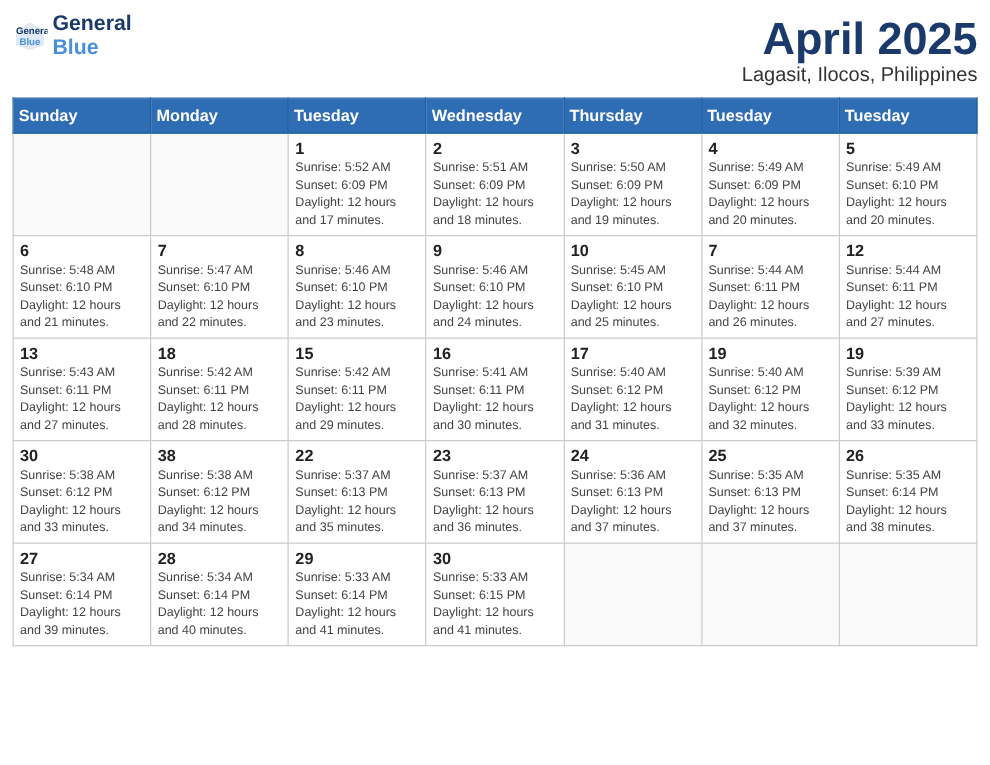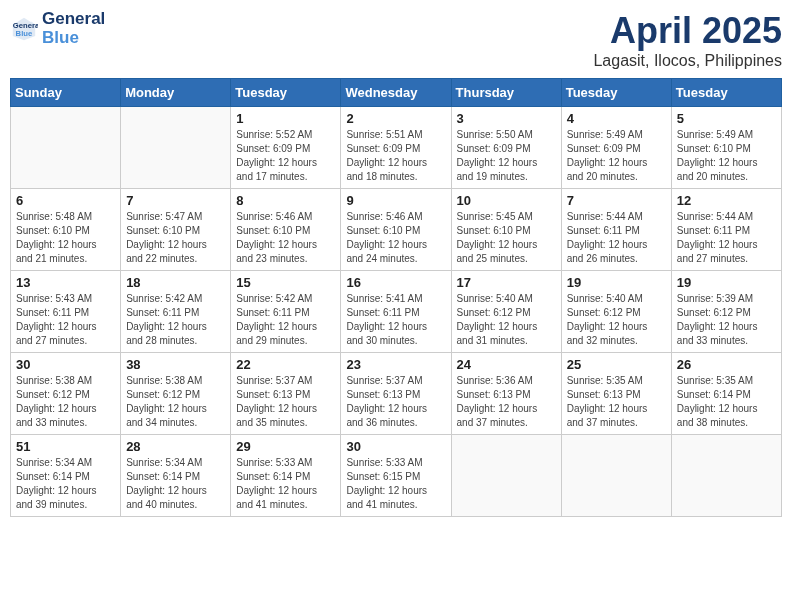--- a/index.html
+++ b/index.html
@@ -224,21 +224,21 @@
           <span class="day-num">25</span>
           <div class="day-detail">Sunrise: 5:35 AM<br>Sunset: 6:13 PM<br>Daylight: 12 hours and 37 minutes.</div>
         </td>
         <td>
           <span class="day-num">26</span>
           <div class="day-detail">Sunrise: 5:35 AM<br>Sunset: 6:14 PM<br>Daylight: 12 hours and 38 minutes.</div>
         </td>
       </tr>
       <tr>
         <td>
-          <span class="day-num">51</span>
+          <span class="day-num">27</span>
           <div class="day-detail">Sunrise: 5:34 AM<br>Sunset: 6:14 PM<br>Daylight: 12 hours and 39 minutes.</div>
         </td>
         <td>
           <span class="day-num">28</span>
           <div class="day-detail">Sunrise: 5:34 AM<br>Sunset: 6:14 PM<br>Daylight: 12 hours and 40 minutes.</div>
         </td>
         <td>
           <span class="day-num">29</span>
           <div class="day-detail">Sunrise: 5:33 AM<br>Sunset: 6:14 PM<br>Daylight: 12 hours and 41 minutes.</div>
         </td>

